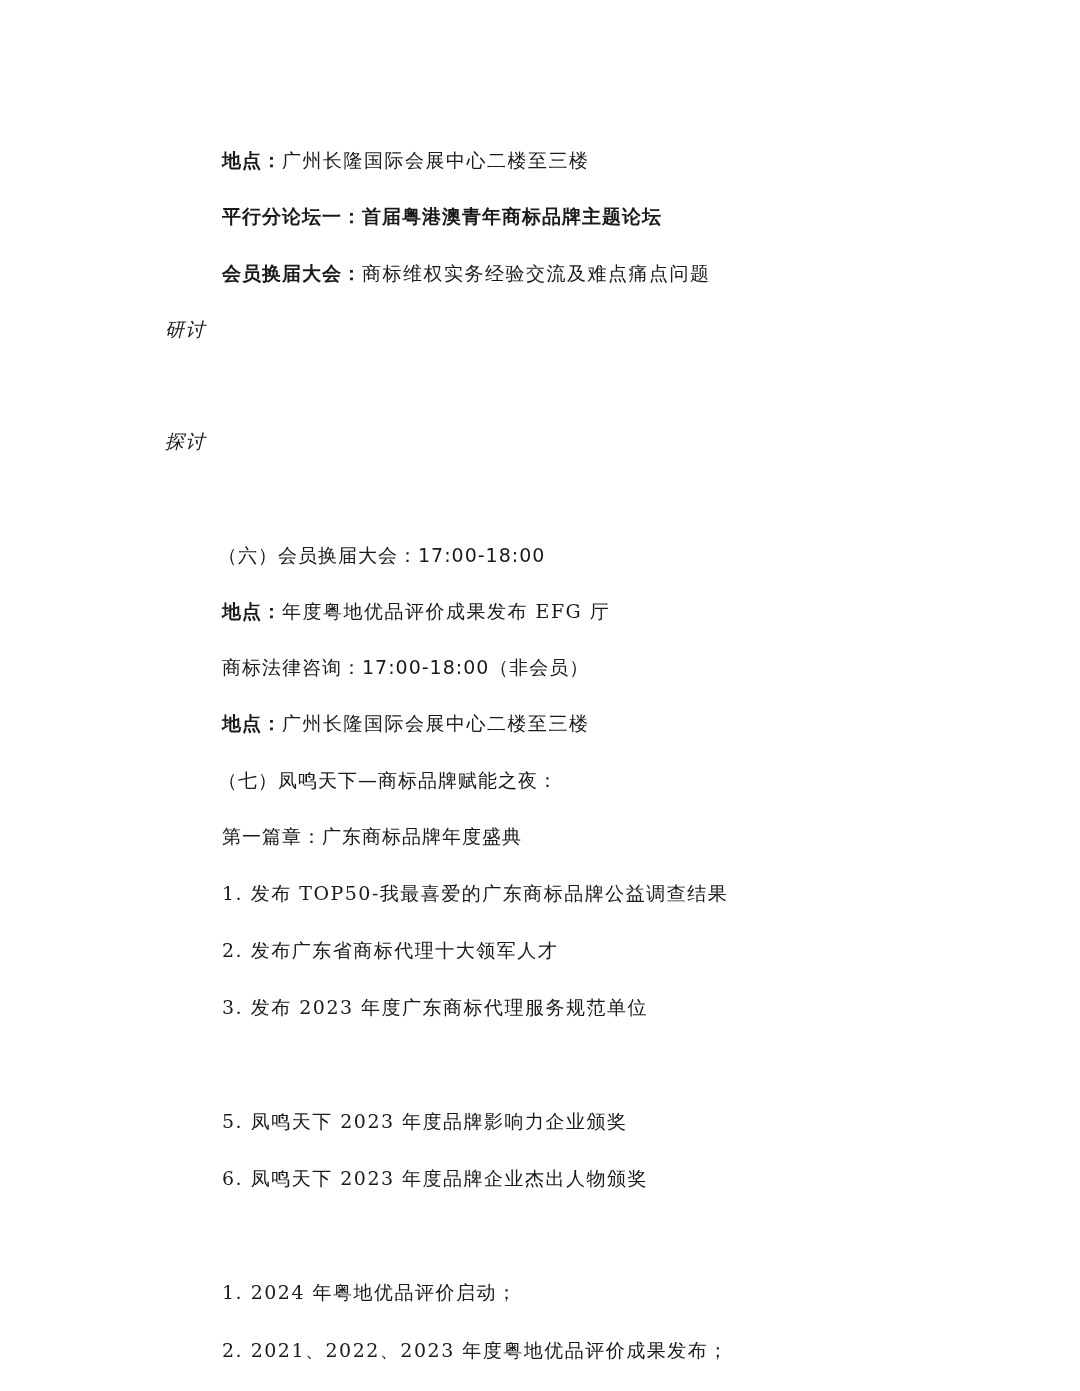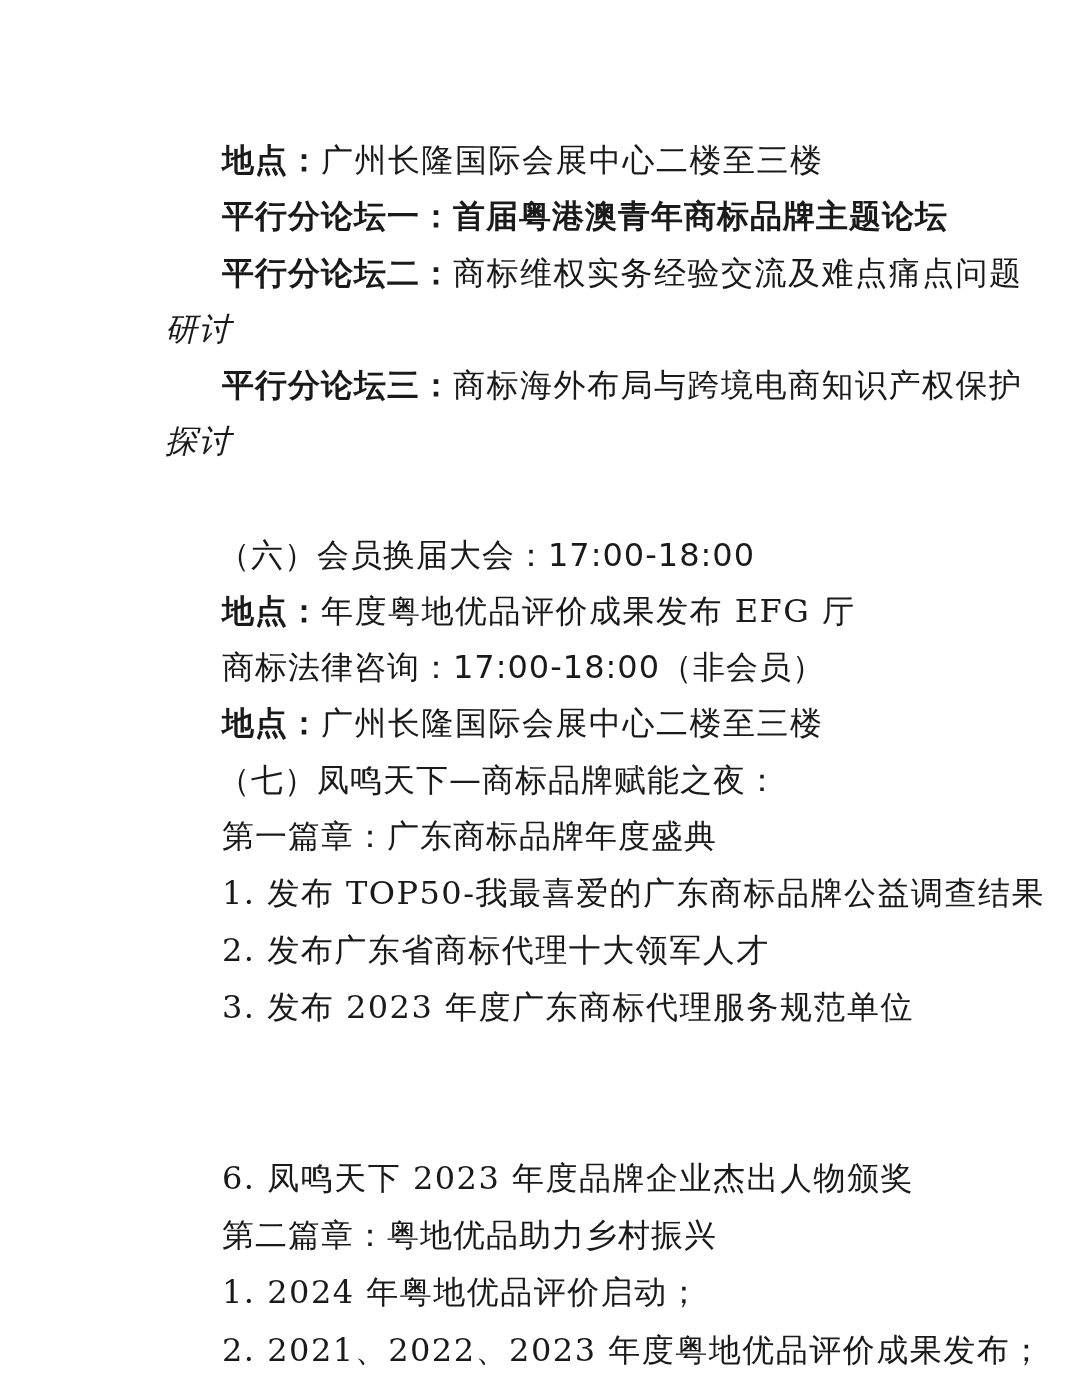--- a/index.html
+++ b/index.html
@@ -1,45 +1,42 @@
 <!DOCTYPE html>
 <html><head>
 <meta charset="utf-8">
 <style>
   html, body { margin: 0; padding: 0; background: #ffffff; }
   body { width: 1080px; height: 1391px; position: relative; overflow: hidden;
          font-family: "DejaVu Serif", "Liberation Serif", serif; color: #1a1a1a; }
   .page { position: absolute; left: 0; top: 0; width: 1080px; height: 1391px; }
   .line { position: absolute; left: 222px; height: 40px; line-height: 40px;
-          font-size: 32px; white-space: nowrap; letter-spacing: 1.5px; }
+          font-size: 19px; white-space: nowrap; letter-spacing: 1.5px; }
   .line.wrap { left: 165px; font-style: italic; }
   .b { font-family: "DejaVu Sans", "Liberation Sans", sans-serif; font-weight: bold; letter-spacing: 1px; }
   .heading { font-family: "DejaVu Sans", "Liberation Sans", sans-serif; font-weight: normal; letter-spacing: 1px; }
 </style>
 </head>
 <body>
 
 <div class="page">
 
   <div class="line" style="top:140px">
     <span class="b">地点：</span><span>广州长隆国际会展中心二楼至三楼</span>
   </div>
 
   <div class="line" style="top:196px">
     <span class="b">平行分论坛一：</span><span class="b">首届粤港澳青年商标品牌主题论坛</span>
   </div>
 
   <div class="line" style="top:253px">
-    <span class="b">平行分论坛二：</span><span>商标维权实务经验交流及难点痛点问题</span>
+    <span class="b">会员换届大会：</span><span>商标维权实务经验交流及难点痛点问题</span>
   </div>
   <div class="line wrap" style="top:309px">研讨</div>
 
-  <div class="line" style="top:365px">
-    <span class="b">平行分论坛三：</span><span>商标海外布局与跨境电商知识产权保护</span>
-  </div>
   <div class="line wrap" style="top:421px">探讨</div>
 
 
   <div class="line heading" style="top:535px; left:218px">（六）会员换届大会：17:00-18:00</div>
 
   <div class="line" style="top:591px">
     <span class="b">地点：</span><span>年度粤地优品评价成果发布 EFG 厅</span>
   </div>
 
   <div class="line heading" style="top:647px">商标法律咨询：17:00-18:00（非会员）</div>
@@ -48,20 +45,20 @@
     <span class="b">地点：</span><span>广州长隆国际会展中心二楼至三楼</span>
   </div>
 
   <div class="line heading" style="top:760px; left:218px">（七）凤鸣天下—商标品牌赋能之夜：</div>
 
   <div class="line heading" style="top:816px">第一篇章：广东商标品牌年度盛典</div>
 
   <div class="line" style="top:873px">1. 发布 TOP50-我最喜爱的广东商标品牌公益调查结果</div>
   <div class="line" style="top:930px">2. 发布广东省商标代理十大领军人才</div>
   <div class="line" style="top:987px">3. 发布 2023 年度广东商标代理服务规范单位</div>
+  <div class="line" style="top:1101px">5. 凤鸣天下 2023 年度品牌影响力企业颁奖</div>
   <div class="line" style="top:1158px">6. 凤鸣天下 2023 年度品牌企业杰出人物颁奖</div>
 
-  <div class="line heading" style="top:1215px">第二篇章：粤地优品助力乡村振兴</div>
 
   <div class="line" style="top:1272px">1. 2024 年粤地优品评价启动；</div>
   <div class="line" style="top:1330px">2. 2021、2022、2023 年度粤地优品评价成果发布；</div>
 
 </div>
 
 </body></html>

